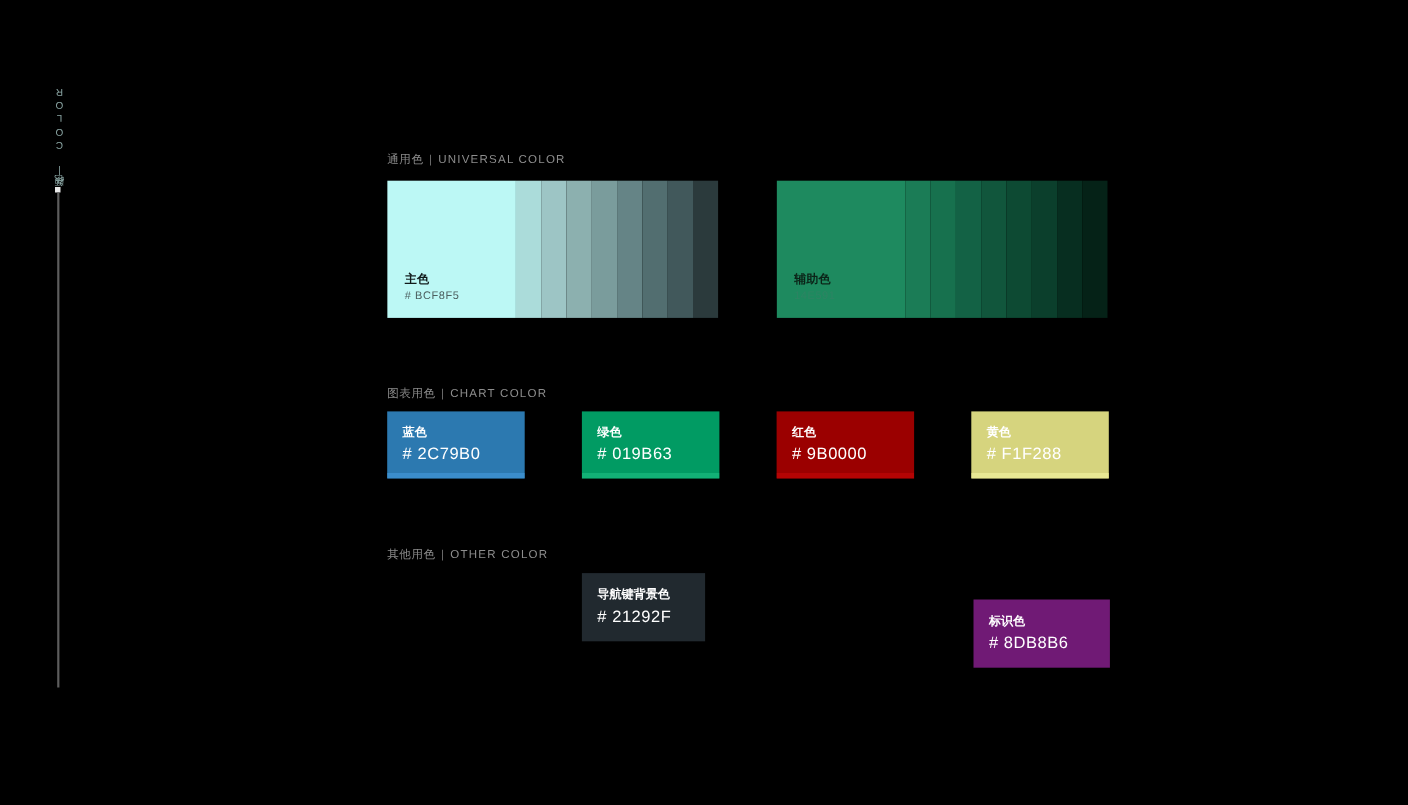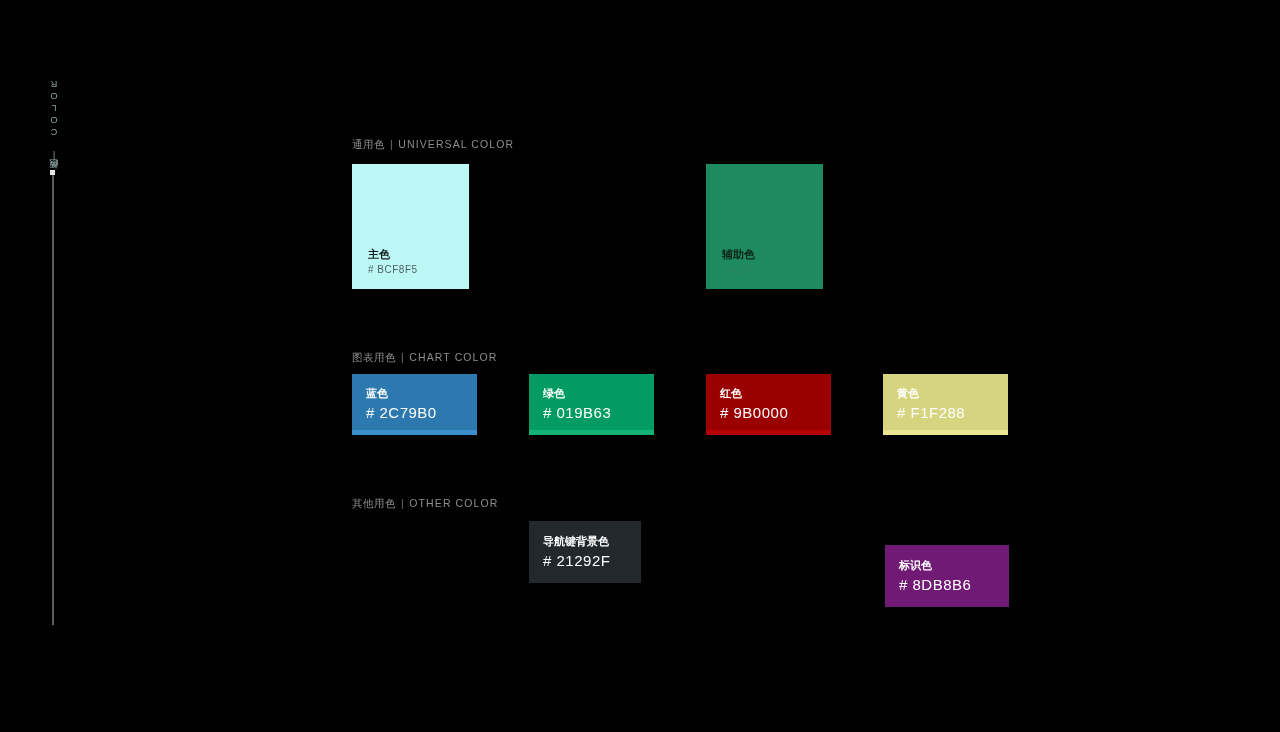--- a/index.html
+++ b/index.html
@@ -47,21 +47,20 @@
   .section-head .zh { letter-spacing:.5px; }
   .section-head .sep { padding:0 5px; color:#6f6f6f; }
   .section-head .en { letter-spacing:1.1px;margin-top:25px; }
 
   
   .strip {
     position:absolute;
     height:125px;
     display:flex;
     overflow:hidden;
-    flex-direction:column;
   }
   .strip .base {
     position:relative;
     height:100%;
     flex:0 0 auto;
   }
   .strip .step { height:100%; flex:0 0 auto; }
   .strip-label {
     position:absolute;
     left:16px; bottom:12px;
@@ -109,21 +108,21 @@
   <div class="step" style="width: 23px; background: rgb(171, 220, 218);"></div>
       <div class="step" style="width: 23px; background: rgb(157, 197, 197);"></div>
       <div class="step" style="width: 23px; background: rgb(140, 176, 175);"></div>
       <div class="step" style="width: 23px; background: rgb(122, 156, 156);"></div>
       <div class="step" style="width: 23px; background: rgb(101, 132, 134);"></div>
       <div class="step" style="width: 23px; background: rgb(82, 110, 112);"></div>
       <div class="step" style="width: 23px; background: rgb(65, 88, 91);"></div>
       <div class="step" style="width: 23px; background: rgb(43, 58, 60);"></div>
     </div>
 
-  <div class="strip" id="strip-auxiliary" style="left:706px; top:164px; width:260px;">
+  <div class="strip" id="strip-auxiliary" style="left:706px; top:164px; width:301px;">
     <div class="base" style="width: 117px; background: rgb(30, 138, 95);">
       <div class="strip-label">
         <span class="name" style="color: rgb(11, 36, 24);">辅助色</span>
         <span class="hex" style="color: rgb(46, 132, 99);">14E591</span>
       </div>
     </div>
   <div class="step" style="width: 23px; background: rgb(27, 124, 86);"></div>
       <div class="step" style="width: 23px; background: rgb(23, 113, 78);"></div>
       <div class="step" style="width: 23px; background: rgb(19, 98, 69);"></div>
       <div class="step" style="width: 23px; background: rgb(17, 86, 60);"></div>

